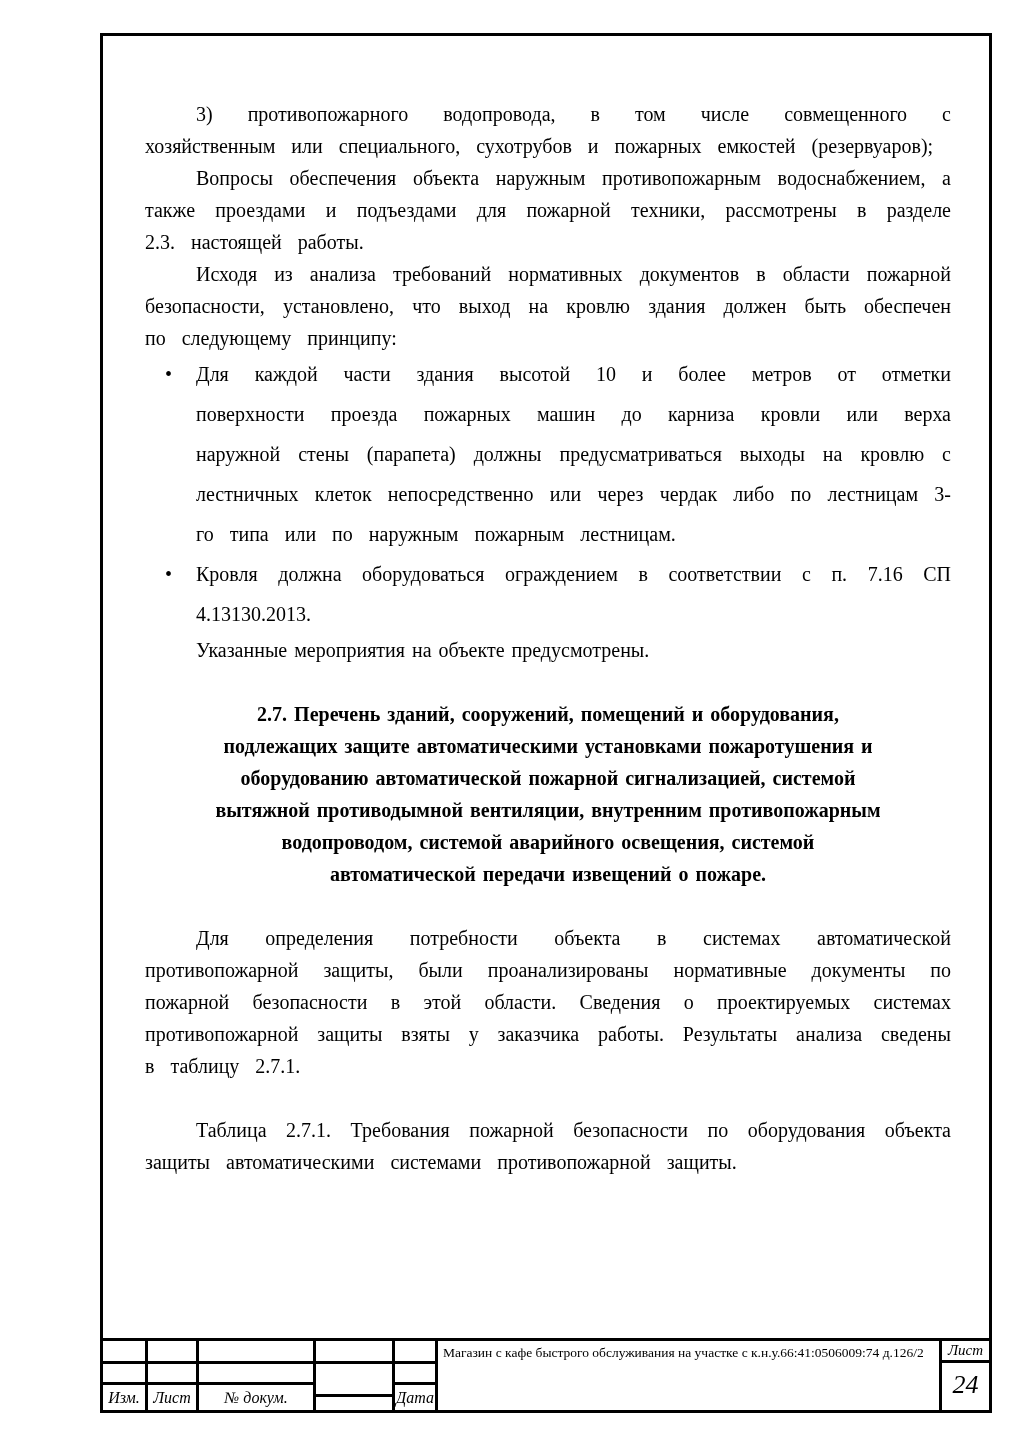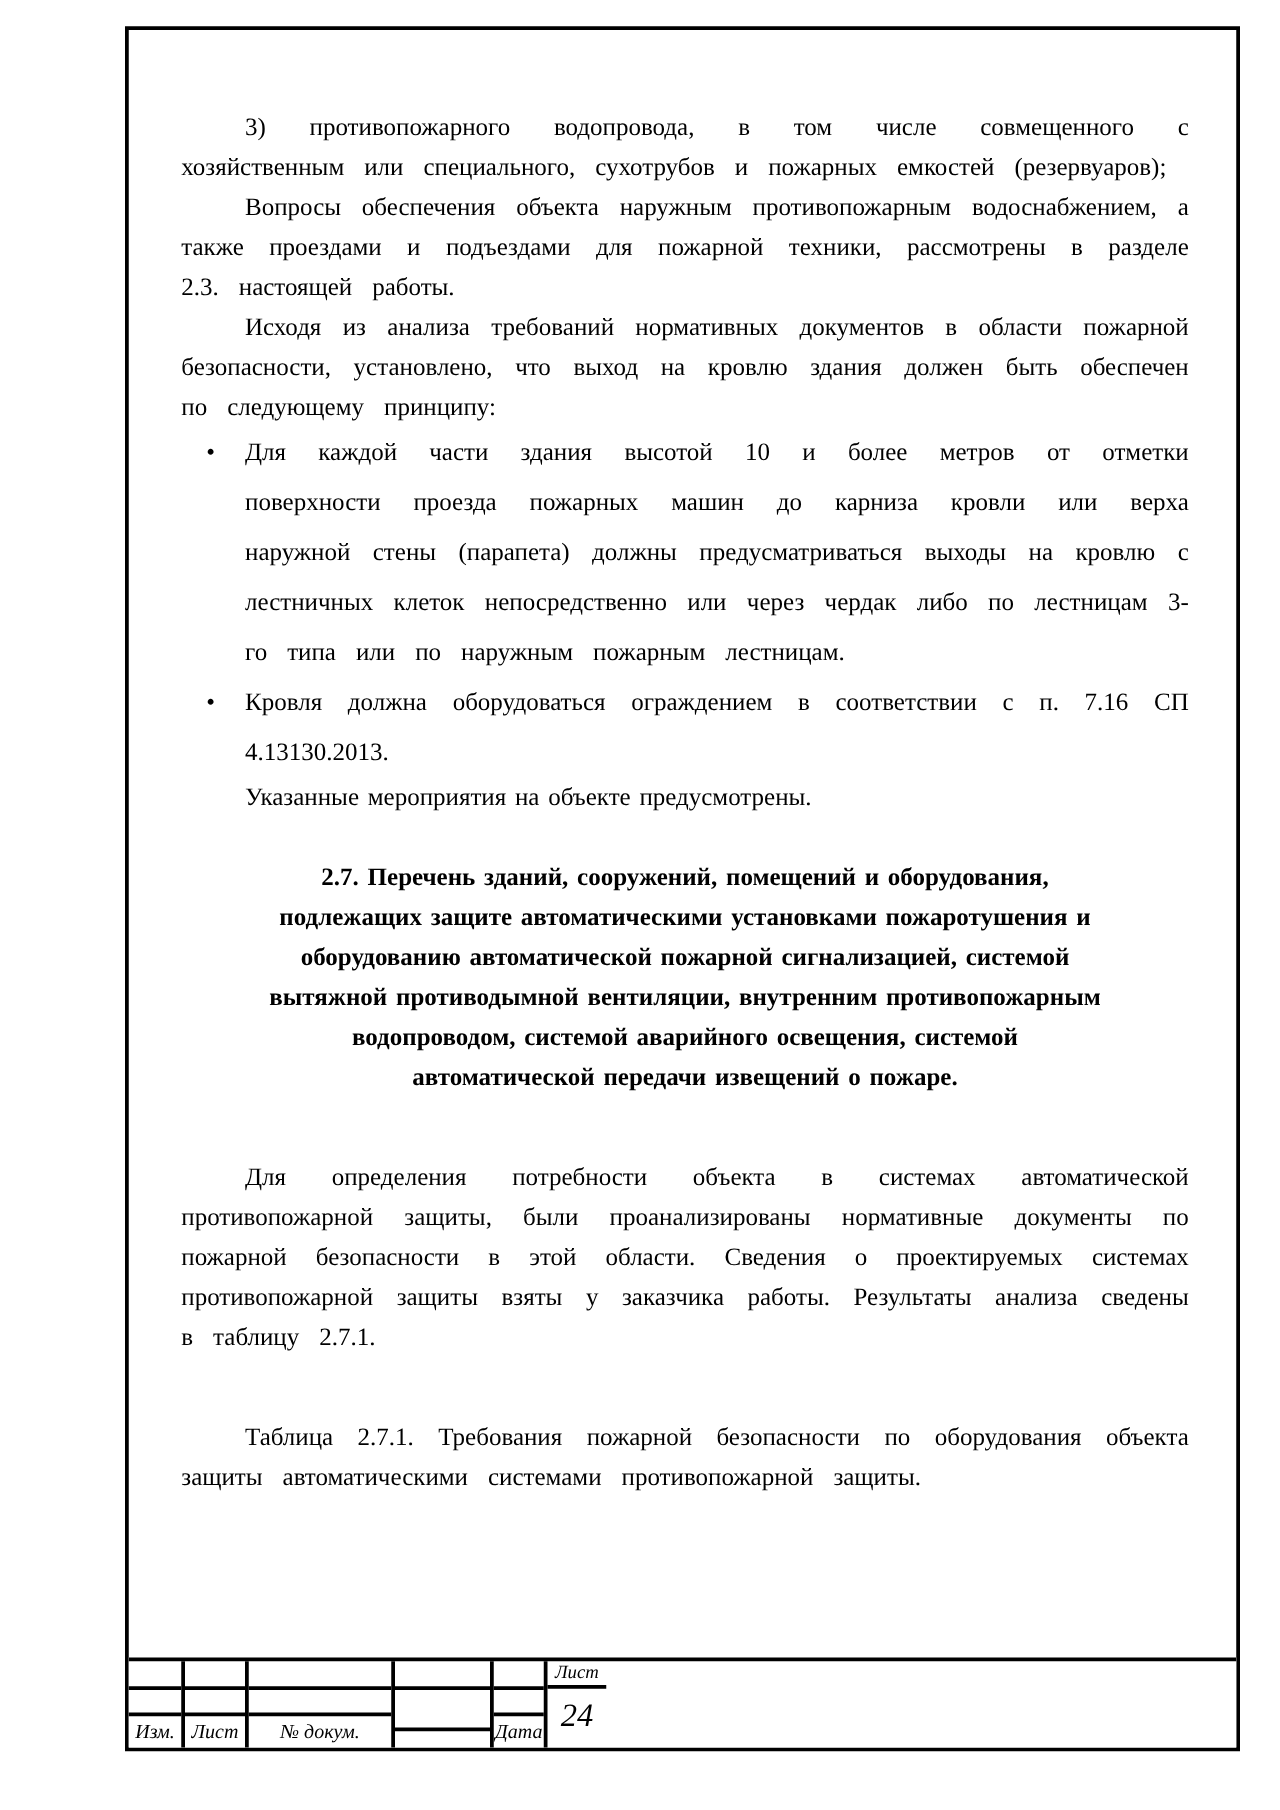--- a/index.html
+++ b/index.html
@@ -5,21 +5,21 @@
   html, body { margin: 0; padding: 0; }
   body {
     width: 1024px; height: 1448px;
     background: #ffffff;
     font-family: "Liberation Serif", serif;
     color: #000000;
     position: relative;
   }
   .frame {
     position: absolute;
-    left: 100px; top: 21px;
+    left: 100px; top: 33px;
     width: 892px; height: 1380px;
     border: 3px solid #000;
     box-sizing: border-box;
     background: #fff;
     padding-left: 36px;
   }
   .content {
     position: absolute;
     left: 42px; top: 62px;
     width: 806px;
@@ -54,21 +54,21 @@
   .indent-only { text-indent: 51px; word-spacing: 2px; }
   .heading {
     margin: 32px 0 0 0;
     font-size: 20px;
     line-height: 32px;
     font-weight: bold;
     text-align: center;
     white-space: pre-line;
     word-spacing: 2px;
   }
-  .mt { margin-top: 48px; }
+  .mt { margin-top: 32px; }
 
   
   .stamp {
     position: absolute;
     left: 0; bottom: 0;
     width: 886px; height: 72px;
     border-top: 3px solid #000;
     box-sizing: border-box;
     display: flex;
     background: #fff;
@@ -176,18 +176,19 @@
     <div class="s-col w-sign">
       <div class="s-cell"></div>
       <div class="s-cell2"></div>
       <div class="s-label">Подпись</div>
     </div>
     <div class="s-col w-date">
       <div class="s-cell"></div>
       <div class="s-cell2"></div>
       <div class="s-label">Дата</div>
     </div>
+    <div class="stamp-title">Магазин с кафе быстрого обслуживания на участке с к.н.у.66:41:0506009:74 д.126/2</div>
     <div class="stamp-right">
       <div class="sheet-label">Лист</div>
       <div class="sheet-num">24</div>
     </div>
   </div>
 </div>
 
 </body></html>

